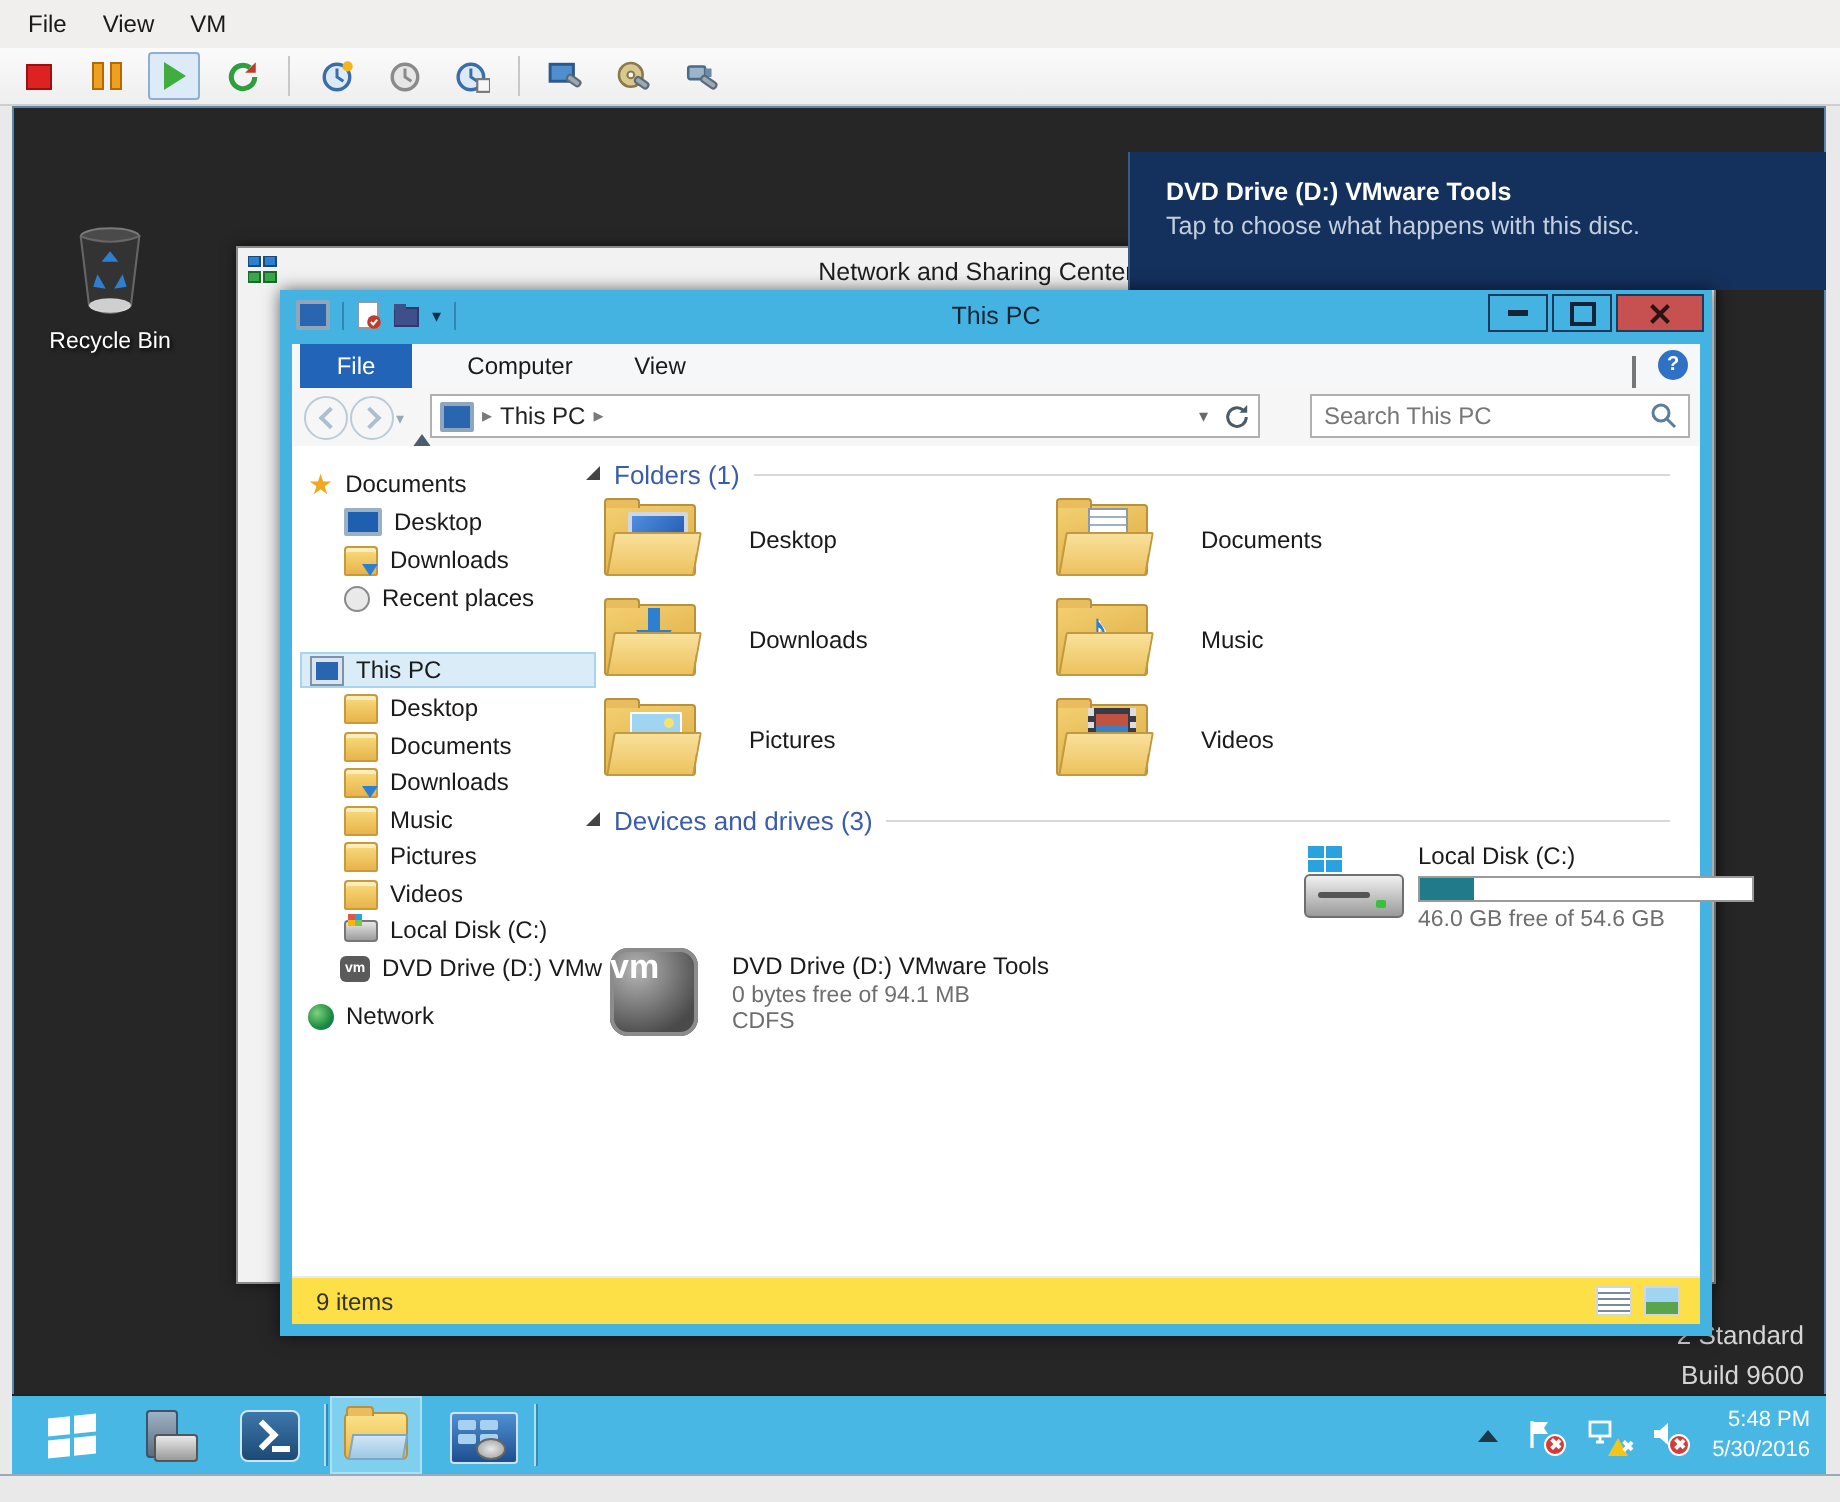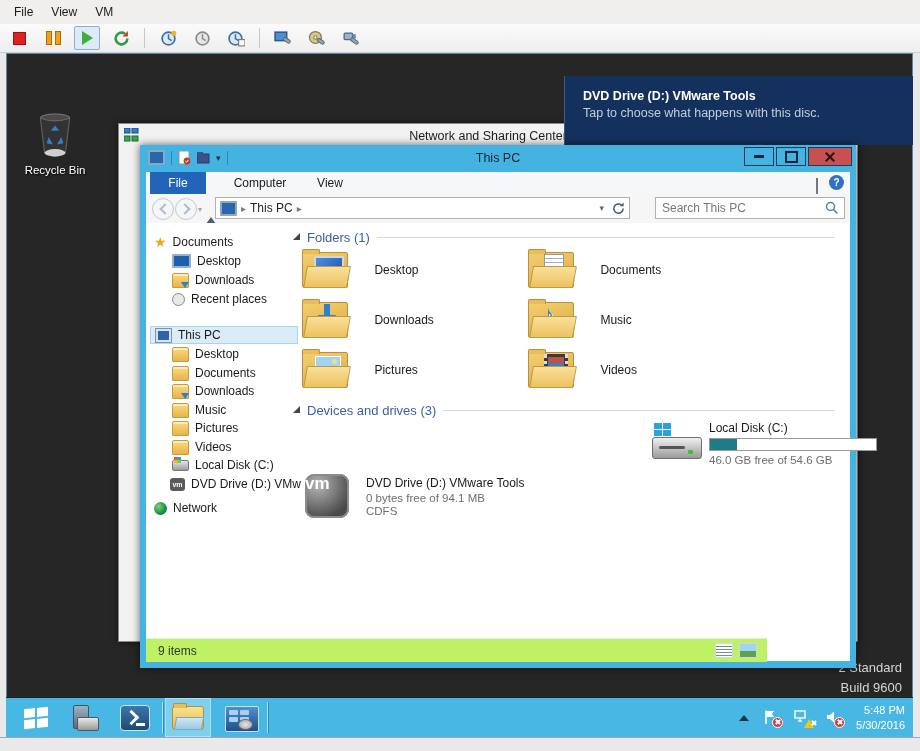--- a/index.html
+++ b/index.html
@@ -115,21 +115,21 @@
   .drv .slot{position:absolute;left:7px;bottom:12px;width:26px;height:3px;background:#555;border-radius:2px;z-index:4;}
   .drv .led{position:absolute;right:7px;bottom:7px;width:5px;height:4px;background:#39c239;border-radius:1px;z-index:4;}
   .drv .floppy{position:absolute;left:9px;top:0;width:26px;height:18px;background:linear-gradient(#9a4fc0,#6a2a90);border:1px solid #4a1a66;border-radius:2px;z-index:1;}
   .drv .floppy::after{content:"";position:absolute;left:5px;top:1px;width:12px;height:6px;background:#ddd;}
   .drv .winlogo{position:absolute;left:2px;top:0;width:17px;height:14px;z-index:5;display:grid;grid-template-columns:8px 8px;grid-template-rows:6px 6px;gap:1px;}
   .drv .winlogo i{background:#2aa2e0;}
   .vmdisc{width:44px;height:44px;border-radius:9px;background:radial-gradient(circle at 30% 25%,#b5b5b5,#4a4a4a 75%);display:flex;align-items:center;justify-content:center;color:#fff;font-weight:bold;font-size:17px;box-shadow:inset 0 0 0 2px #8c8c8c;}
   .capbar{height:13px;border:1px solid #9a9a9a;background:#fff;box-sizing:border-box;}
   .capbar .fill{height:100%;background:#217a8a;}
   
-  .statusbar{left:0;top:466px;width:621px;height:23px;background:#bef264;border-top:1px solid #eaeaea;}
+  .statusbar{left:0;top:466px;width:704px;height:23px;background:#fde047;border-top:1px solid #eaeaea;}
   .status-text{left:12px;top:5px;font-size:12px;color:#333;}
   .viewbtn{top:4px;width:18px;height:15px;border:1px solid #cfd8e0;box-sizing:border-box;}
   .viewbtn.list{background:repeating-linear-gradient(#fff,#fff 2px,#7a8a9a 2px,#7a8a9a 3px);}
   .viewbtn.thumb{background:linear-gradient(#9fd4f2 55%,#5aa44e 55%);}
   
   .gtaskbar{left:6px;top:697px;width:907px;height:40px;background:#49b7e3;border-top:1px solid #222;box-sizing:border-box;}
   .tkitem{top:0;height:39px;display:flex;align-items:center;justify-content:center;}
   .tkitem.active{background:#7fd0ef;border:1px solid #a8e0f5;box-sizing:border-box;}
   .tk-sep{top:4px;width:1px;height:31px;background:rgba(255,255,255,.55);box-shadow:1px 0 0 rgba(0,60,90,.35);}
   .startlogo{display:grid;grid-template-columns:11px 11px;grid-template-rows:9px 9px;gap:2px;transform:skewY(-6deg);}

